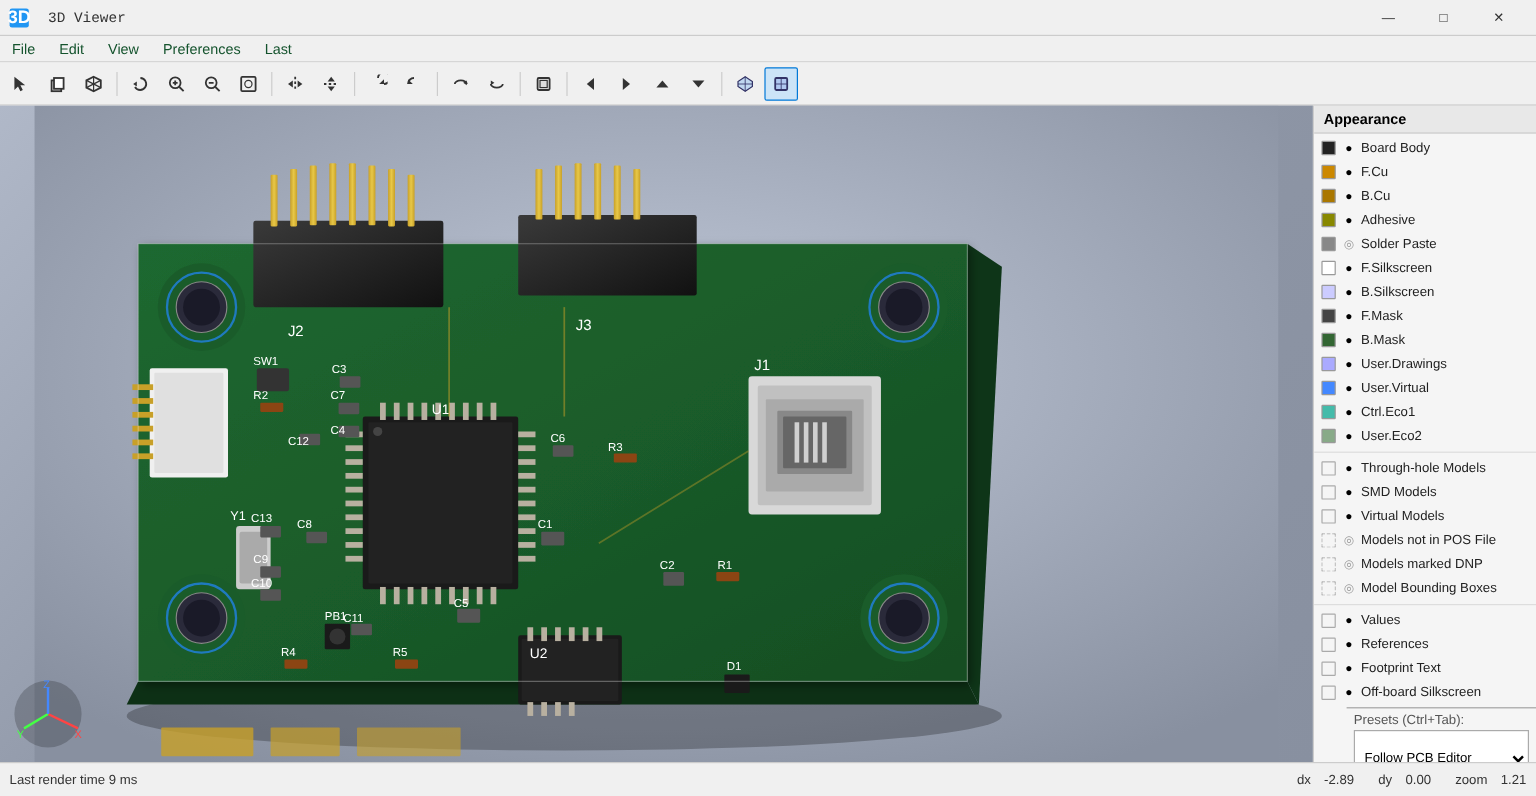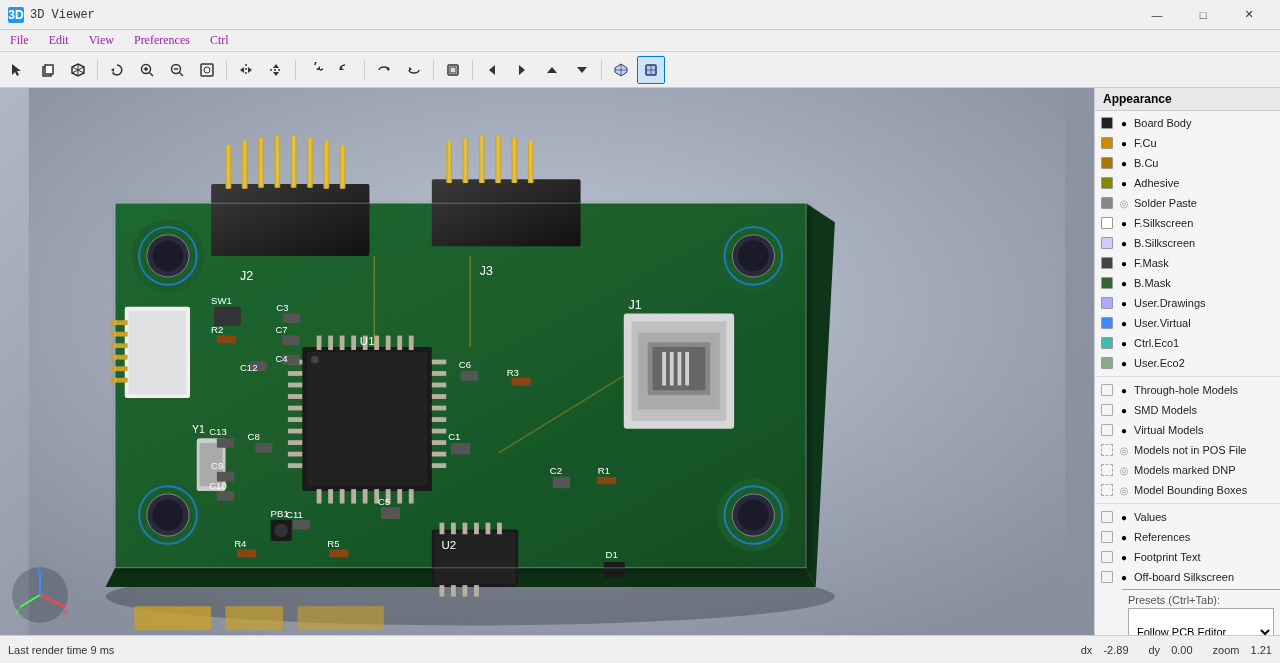--- a/index.html
+++ b/index.html
@@ -12,23 +12,23 @@
       display: flex;
       align-items: center;
       padding: 0 8px;
       border-bottom: 1px solid #ccc;
       user-select: none;
     }
     #titlebar .app-icon {
       width: 16px; height: 16px;
       background: #2196F3;
       border-radius: 2px;
-      margin-right: 6px;
+      margin-right: 16px;
       display: flex; align-items: center; justify-content: center;
-      font-size: 12px; color: white; font-weight: bold;
+      font-size: 15px; color: white; font-weight: bold;
     }
     #titlebar .title-text { font-size: 12px; color: #333; flex: 1; font-family: Liberation Mono, monospace; }
     #titlebar .win-controls { display: flex; gap: 0; }
     #titlebar .win-btn {
       width: 46px; height: 30px;
       display: flex; align-items: center; justify-content: center;
       cursor: pointer; font-size: 11px; color: #333;
       border: none; background: transparent;
     }
 
@@ -37,22 +37,21 @@
       background: #f0f0f0;
       height: 22px;
       display: flex;
       align-items: center;
       border-bottom: 1px solid #d0d0d0;
     }
     .menu-item {
       padding: 2px 10px;
       cursor: pointer;
       font-size: 12px;
-      color: #a21caf;
-      font-family: Liberation Serif, serif;
+      color: #14532d;
     }
 
     
     #toolbar {
       background: #f0f0f0;
       height: 36px;
       display: flex;
       align-items: center;
       padding: 0 4px;
       border-bottom: 1px solid #ccc;
@@ -198,21 +197,21 @@
     <button class="win-btn">□</button>
     <button class="win-btn close">✕</button>
   </div>
 </div>
 
 <div id="menubar">
   <div class="menu-item">File</div>
   <div class="menu-item">Edit</div>
   <div class="menu-item">View</div>
   <div class="menu-item">Preferences</div>
-  <div class="menu-item">Ctrl</div>
+  <div class="menu-item">Last</div>
 </div>
 
 <div id="toolbar">
 
   <div class="tb-btn" title="Select">
     <svg width="16" height="16" viewBox="0 0 16 16">
         <polygon points="2,2 2,13 5,10 7,14 9,13 7,9 11,9" fill="#333"></polygon>
       </svg>
   </div>
   <div class="tb-btn" title="Copy">

